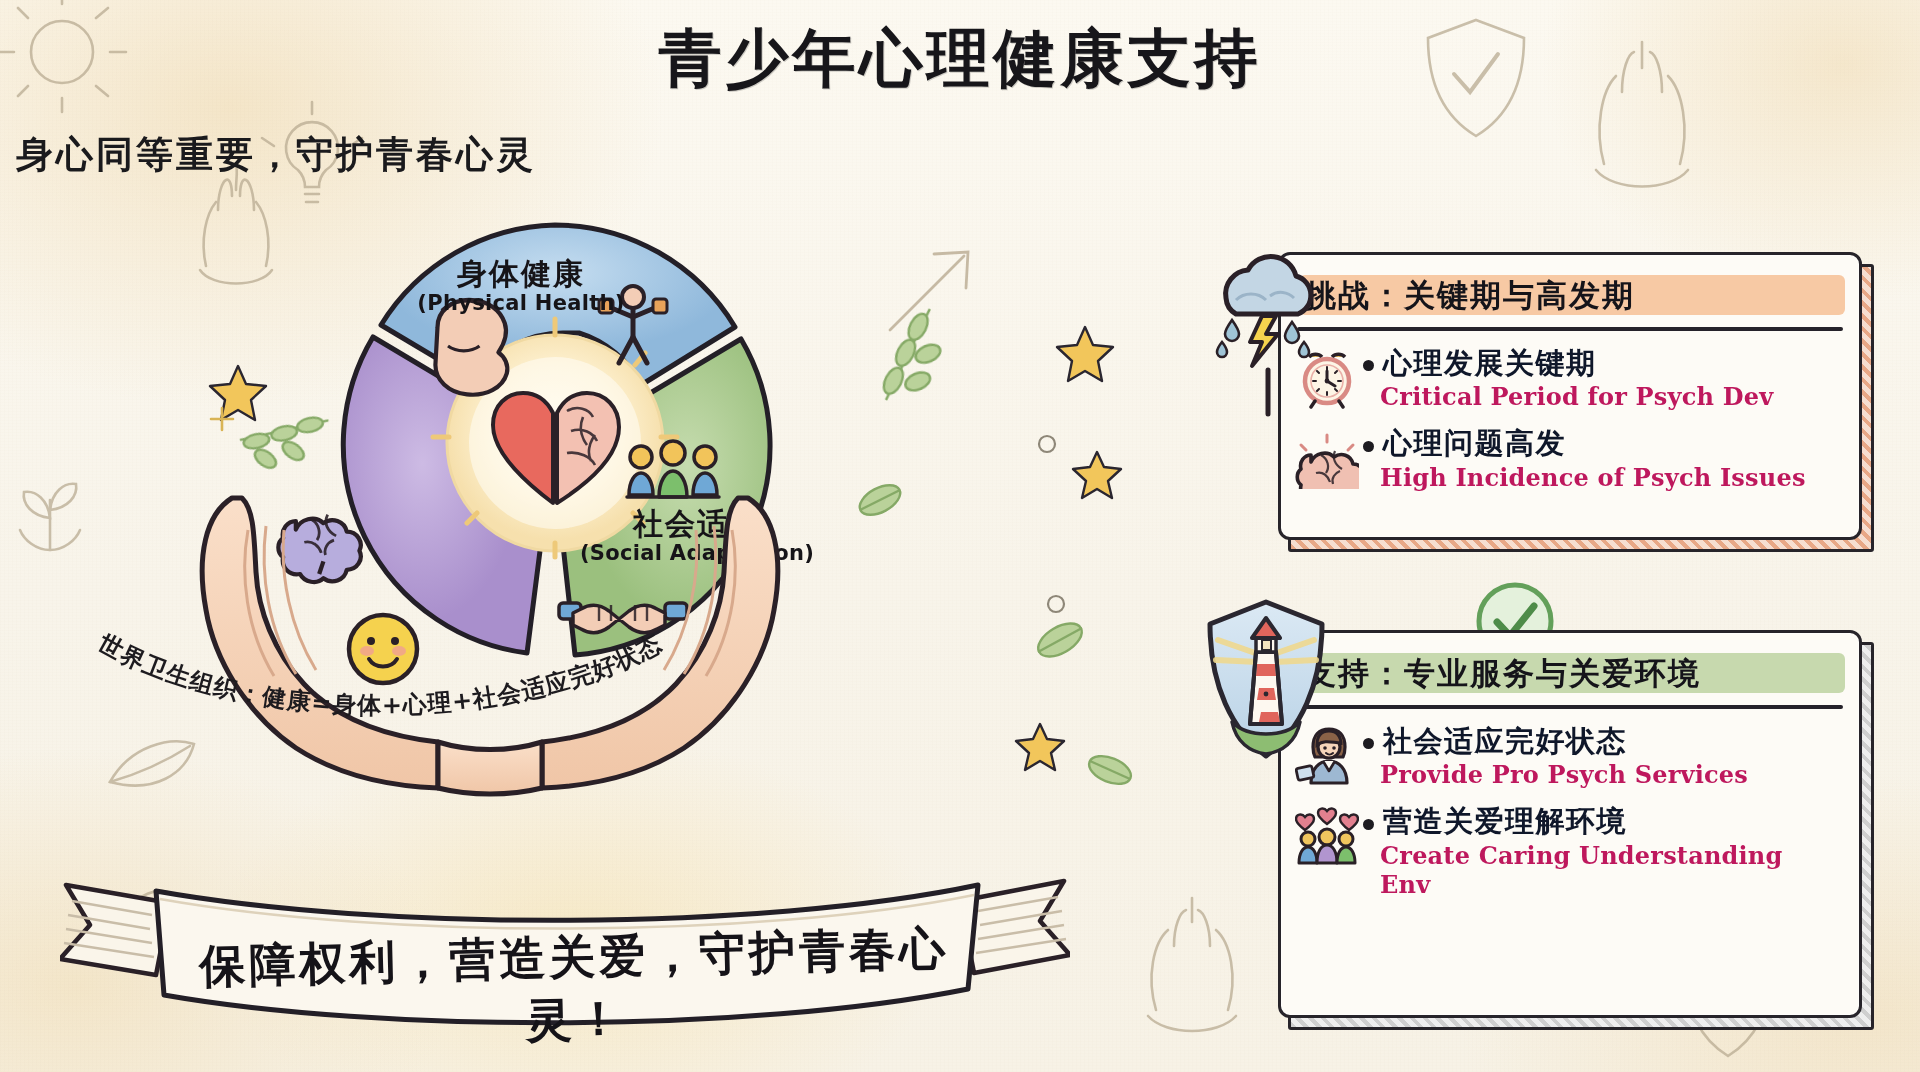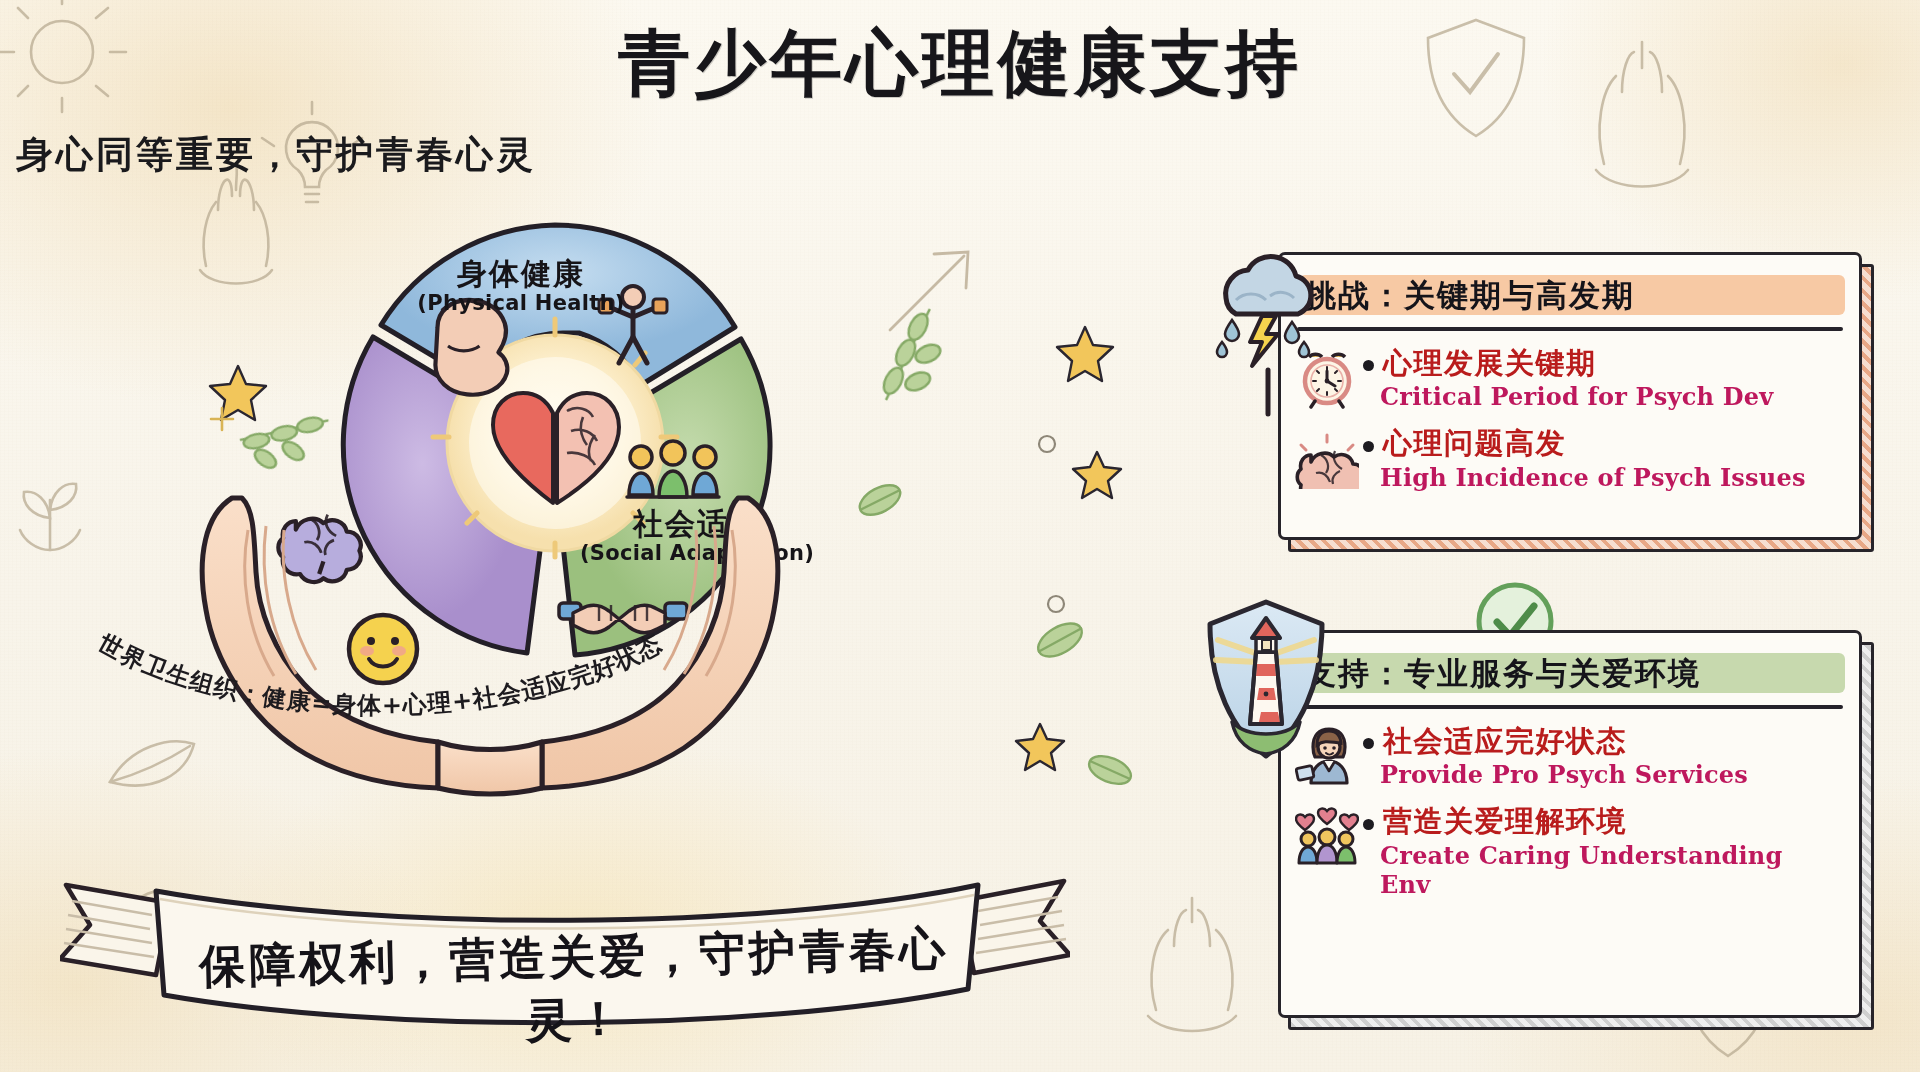--- a/index.html
+++ b/index.html
@@ -25,21 +25,21 @@
   .paper-grain{
     position:absolute;inset:0;opacity:.5;
     background-image:
       repeating-linear-gradient(0deg, rgba(180,160,120,.035) 0 1px, transparent 1px 3px),
       repeating-linear-gradient(90deg, rgba(180,160,120,.03) 0 1px, transparent 1px 4px);
   }
 
   
   .title{
     position:absolute;left:0;right:0;top:16px;text-align:center;
-    font-size:72px;font-weight:700;color:#17161a;letter-spacing:4px;
+    font-size:63px;font-weight:700;color:#17161a;letter-spacing:4px;
     font-family:"DejaVu Sans","Liberation Sans",sans-serif;
     text-shadow:1px 1px 0 rgba(0,0,0,.18);
   }
   .subtitle-wrap{
     position:absolute;left:0;right:0;top:128px;
   }
   .subtitle{
     display:inline-block;position:relative;
     font-size:37px;font-weight:700;color:#1a1a1d;letter-spacing:3px;
     padding:2px 16px 4px;
@@ -71,21 +71,21 @@
 
   
   .panel{position:absolute;}
   .panel-shadow{
     position:absolute;left:10px;top:12px;right:-12px;bottom:-12px;
     background:repeating-linear-gradient(45deg,#e8a887 0 4px,#f6ded0 4px 9px);
     border:3px solid #27242a;border-radius:3px;
   }
   .panel-body{
     position:absolute;inset:0;background:#fdfbf6;
-    border:3px solid #27242a;border-radius:7px;
+    border:3px solid #27242a;border-radius:12px;
     box-shadow:inset 0 0 0 1px rgba(255,255,255,.6);
   }
   .panel-head{
     position:relative;margin:14px 18px 0 18px;height:54px;
     display:flex;align-items:center;
   }
   .panel-head .band{
     position:absolute;left:0;right:-4px;top:6px;height:40px;border-radius:6px;
   }
   .panel-head .htext{
@@ -96,21 +96,21 @@
 
   .plist{margin:14px 18px 0 14px;}
   .pitem{display:flex;align-items:flex-start;margin-bottom:14px;}
   .pitem .ico{width:64px;height:64px;flex:0 0 64px;margin-right:4px;position:relative;}
   .pitem .txt{padding-top:2px;}
   .pitem .bullet{
     display:inline-block;width:11px;height:11px;border-radius:50%;
     background:#1d1b20;margin-right:9px;vertical-align:middle;margin-bottom:6px;
   }
   .pitem .cn{
-    font-size:29px;font-weight:700;color:#b91c1c;letter-spacing:1.5px;line-height:1.15;
+    font-size:29px;font-weight:700;color:#0f172a;letter-spacing:1.5px;line-height:1.15;
     font-family:"DejaVu Sans","Liberation Sans",sans-serif;display:inline;margin-top:11px;
   }
   .pitem .en{
     display:block;font-size:24px;font-weight:700;color:#be185d;letter-spacing:.2px;
     margin-top:2px;margin-left:17px;
     font-family:"DejaVu Serif","Liberation Serif",serif;
   }
 
   
   .ribbon{position:absolute;left:60px;top:855px;width:1010px;height:190px;}

